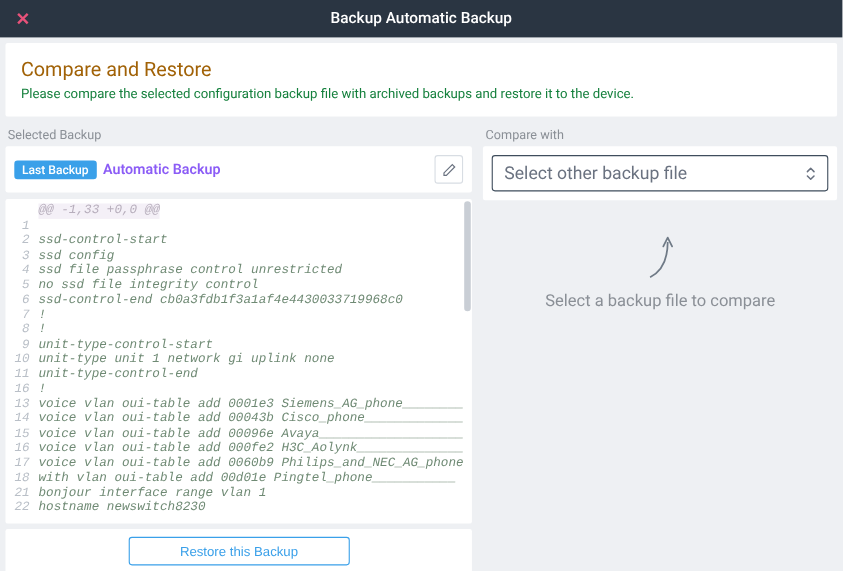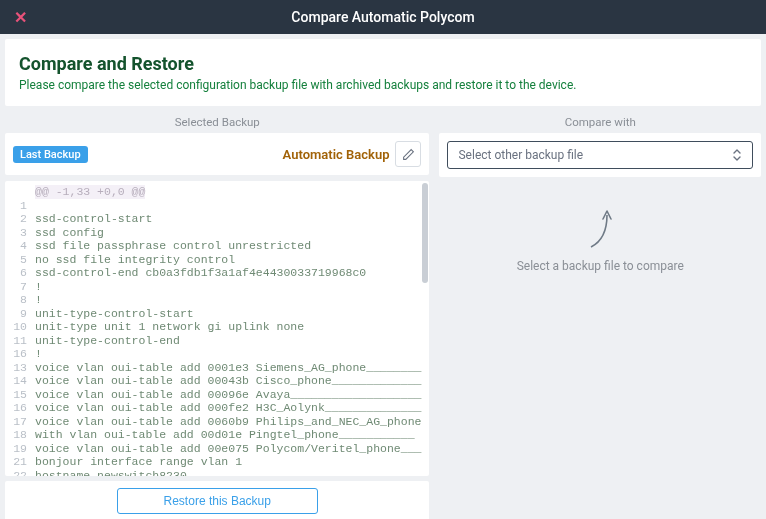--- a/index.html
+++ b/index.html
@@ -34,63 +34,61 @@
     left: 50%;
     transform: translateX(-50%);
   }
   .header-card {
     background: #fff;
     margin: 5px 5px 0 5px;
     padding: 14px 14px 14px 14px;
     border-radius: 2px;
   }
   .header-title {
-    color: #14532d;
+    color: #a16207;
     font-size: 18px;
-    font-weight: 700;
+    font-weight: 400;
     margin-bottom: 4px;
   }
   .header-desc {
     color: #15803d;
     font-size: 12px;
   }
   .columns {
     display: flex;
     gap: 10px;
     padding: 6px 5px 0 5px;
   }
   .col-left { flex: 0 0 378px; display: flex; flex-direction: column; }
   .col-right { flex: 1; display: flex; flex-direction: column; }
   .section-label {
     color: #8a8f96;
     font-size: 11.5px;
     padding: 3px 2px 4px 2px;
-    text-align: center;
   }
   .card {
     background: #fff;
     border-radius: 2px;
   }
   .selected-header {
     display: flex;
     align-items: center;
     padding: 8px 8px;
     gap: 6px;
-    text-align: right;
   }
   .badge {
     background: #3aa0e9;
     color: #fff;
     font-size: 11px;
     padding: 2px 7px;
     border-radius: 3px;
     font-weight: 500;
   }
   .backup-name {
-    color: #a16207;
+    color: #8b5cf6;
     font-size: 13px;
     font-weight: 600;
     flex: 1;
   }
   .edit-btn {
     width: 26px;
     height: 26px;
     border: 1px solid #d8dde3;
     border-radius: 3px;
     display: flex;
@@ -105,20 +103,21 @@
     padding: 0 8px 8px 8px;
     margin-top: -3px;
   }
   .code-wrap {
     background: #fff;
     margin-top: 6px;
     border-radius: 2px;
     height: 295px;
     overflow: hidden;
     position: relative;
+    font-style: italic;
   }
   .code-scroll {
     height: 100%;
     overflow-y: auto;
     padding: 4px 0;
     font-family: "SFMono-Regular", Consolas, "Liberation Mono", Menlo, monospace;
     font-size: 11.5px;
     line-height: 13.5px;
   }
   .code-row {
@@ -170,21 +169,21 @@
   .compare-select {
     border: 1px solid #3f4d5c;
     border-radius: 3px;
     padding: 6px 10px;
     margin: 8px;
     display: flex;
     align-items: center;
     justify-content: space-between;
     cursor: pointer;
     color: #6a7280;
-    font-size: 12px;
+    font-size: 16px;
   }
   .chev {
     font-size: 12px;
     color: #6a7280;
     line-height: 6px;
     letter-spacing: -2px;
   }
   .compare-body {
     flex: 1;
     display: flex;
@@ -194,21 +193,21 @@
     padding-top: 28px;
     color: #8a8f96;
   }
   .arrow-svg { margin-bottom: 10px; }
 </style>
 </head>
 <body>
 
 <div class="topbar">
   <div class="close-x">✕</div>
-  <div class="top-title">Compare Automatic Polycom</div>
+  <div class="top-title">Backup Automatic Backup</div>
 </div>
 
 <div class="header-card">
   <div class="header-title">Compare and Restore</div>
   <div class="header-desc">Please compare the selected configuration backup file with archived backups and restore it to the device.</div>
 </div>
 
 <div class="columns">
 
   <div class="col-left">
@@ -297,24 +296,20 @@
           </div>
           <div class="code-row">
             <span class="ln">17</span>
             <span class="code">voice vlan oui-table add 0060b9 Philips_and_NEC_AG_phone</span>
           </div>
           <div class="code-row">
             <span class="ln">18</span>
             <span class="code">with vlan oui-table add 00d01e Pingtel_phone___________</span>
           </div>
           <div class="code-row">
-            <span class="ln">19</span>
-            <span class="code">voice vlan oui-table add 00e075 Polycom/Veritel_phone___</span>
-          </div>
-          <div class="code-row">
             <span class="ln">21</span>
             <span class="code">bonjour interface range vlan 1</span>
           </div>
           <div class="code-row">
             <span class="ln">22</span>
             <span class="code">hostname newswitch8230</span>
           </div>
         </div>
       <div class="scrollbar-sim"></div>
     </div>
@@ -334,16 +329,16 @@
               <path d="M2 5 L5 2 L8 5 M2 9 L5 12 L8 9" stroke="#6a7280" stroke-width="1.4" fill="none" stroke-linecap="round" stroke-linejoin="round"></path>
             </svg>
         </span>
       </div>
     </div>
     <div class="compare-body">
       <svg class="arrow-svg" width="30" height="44" viewBox="0 0 30 44">
         <path d="M6 42 Q 22 34 22 10" stroke="#6f7a86" stroke-width="1.6" fill="none"></path>
         <path d="M18 14 L22 6 L26 14" stroke="#6f7a86" stroke-width="1.6" fill="none" stroke-linecap="round" stroke-linejoin="round"></path>
       </svg>
-      <div style="font-size:12px;">Select a backup file to compare</div>
+      <div style="font-size:15px;">Select a backup file to compare</div>
     </div>
   </div>
 </div>
 
 </body></html>

